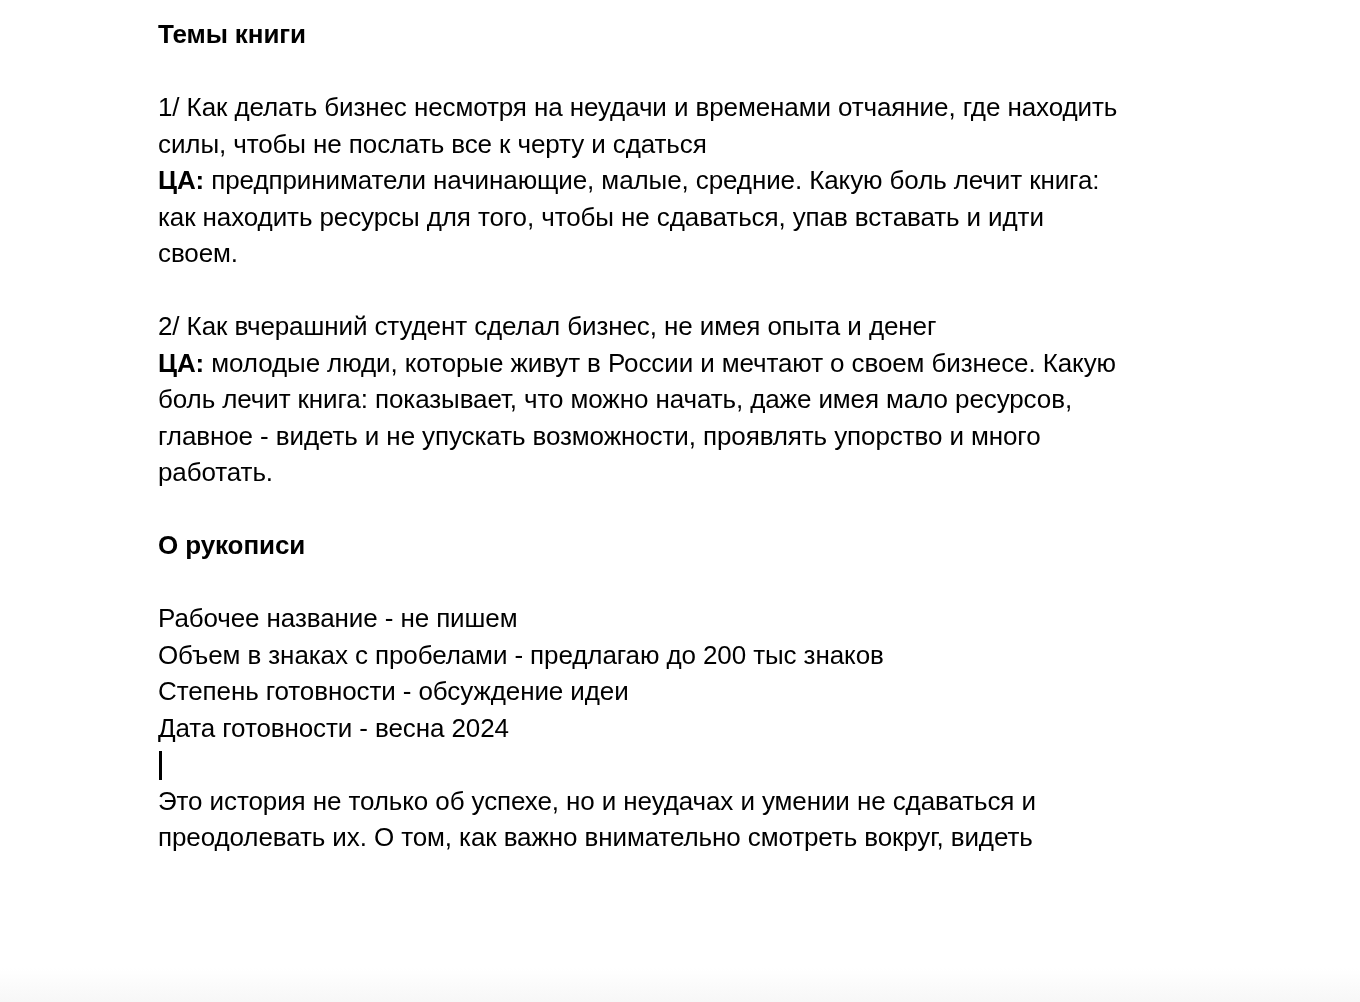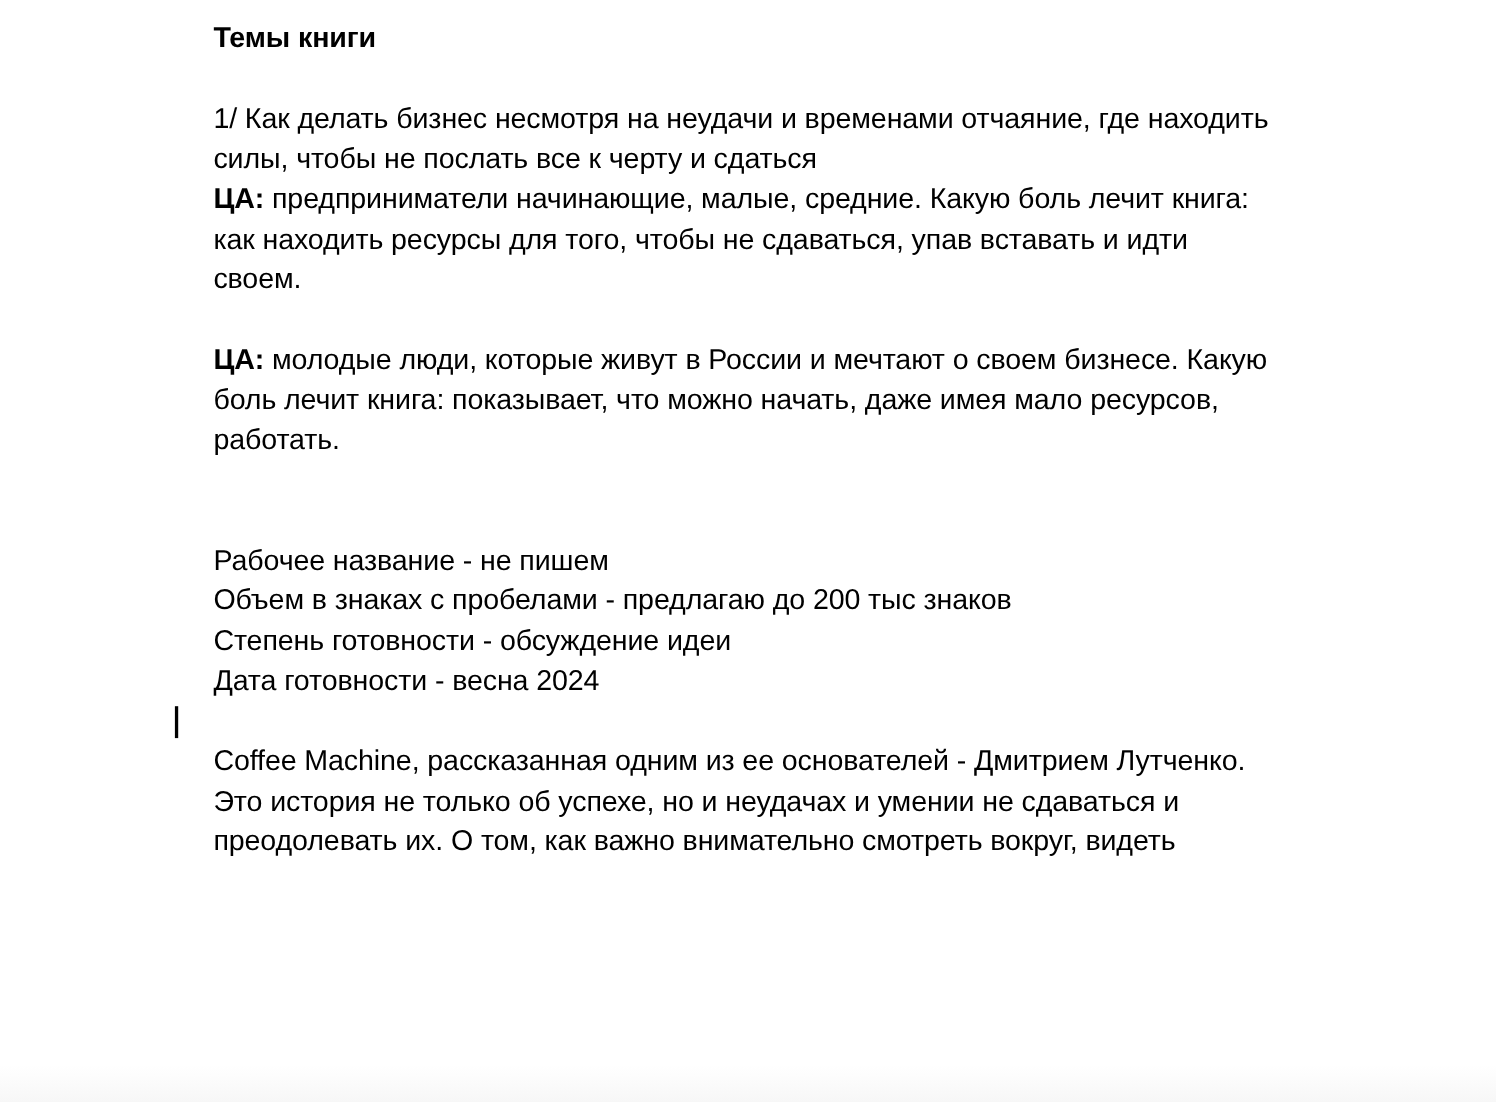--- a/index.html
+++ b/index.html
@@ -20,21 +20,20 @@
       left: 158px;
       top: 16px;
       width: 1040px;
       font-size: 26px;
       line-height: 36.5px;
       letter-spacing: -0.1px;
     }
     .line {
       white-space: nowrap;
       min-height: 36.5px;
-      margin-left: 36px;
     }
     .blank {
       height: 36.5px;
     }
     .bold {
       font-weight: bold;
     }
     .cursor-line {
       position: relative;
       height: 36.5px;
@@ -68,41 +67,43 @@
     <div class="line">1/ Как делать бизнес несмотря на неудачи и временами отчаяние, где находить</div>
     <div class="line">силы, чтобы не послать все к черту и сдаться</div>
     <div class="line"><span class="bold">ЦА:</span><span> предприниматели начинающие, малые, средние. Какую боль лечит книга:</span></div>
     <div class="line">как находить ресурсы для того, чтобы не сдаваться, упав вставать и идти</div>
     <div class="line">своем.</div>
   </div>
 
   <div class="blank"></div>
 
   <div>
+    <div class="line">2/ Как вчерашний студент сделал бизнес, не имея опыта и денег</div>
     <div class="line"><span class="bold">ЦА:</span><span> молодые люди, которые живут в России и мечтают о своем бизнесе. Какую</span></div>
     <div class="line">боль лечит книга: показывает, что можно начать, даже имея мало ресурсов,</div>
+    <div class="line">главное - видеть и не упускать возможности, проявлять упорство и много</div>
     <div class="line">работать.</div>
   </div>
 
   <div class="blank"></div>
 
+  <div class="line bold">О рукописи</div>
   <div class="blank"></div>
 
   <div>
     <div class="line">Рабочее название - не пишем</div>
     <div class="line">Объем в знаках с пробелами - предлагаю до 200 тыс знаков</div>
     <div class="line">Степень готовности - обсуждение идеи</div>
     <div class="line">Дата готовности - весна 2024</div>
   </div>
 
   <div class="cursor-line">
     <span class="text-cursor"></span>
   </div>
 
   <div>
-    <div class="line">Coffee Machine, рассказанная одним из ее основателей - Дмитрием Лутченко.</div>
     <div class="line">Это история не только об успехе, но и неудачах и умении не сдаваться и</div>
     <div class="line">преодолевать их. О том, как важно внимательно смотреть вокруг, видеть</div>
   </div>
 
 </div>
 
 <div class="bottom-fade"></div>
 
 </body></html>

